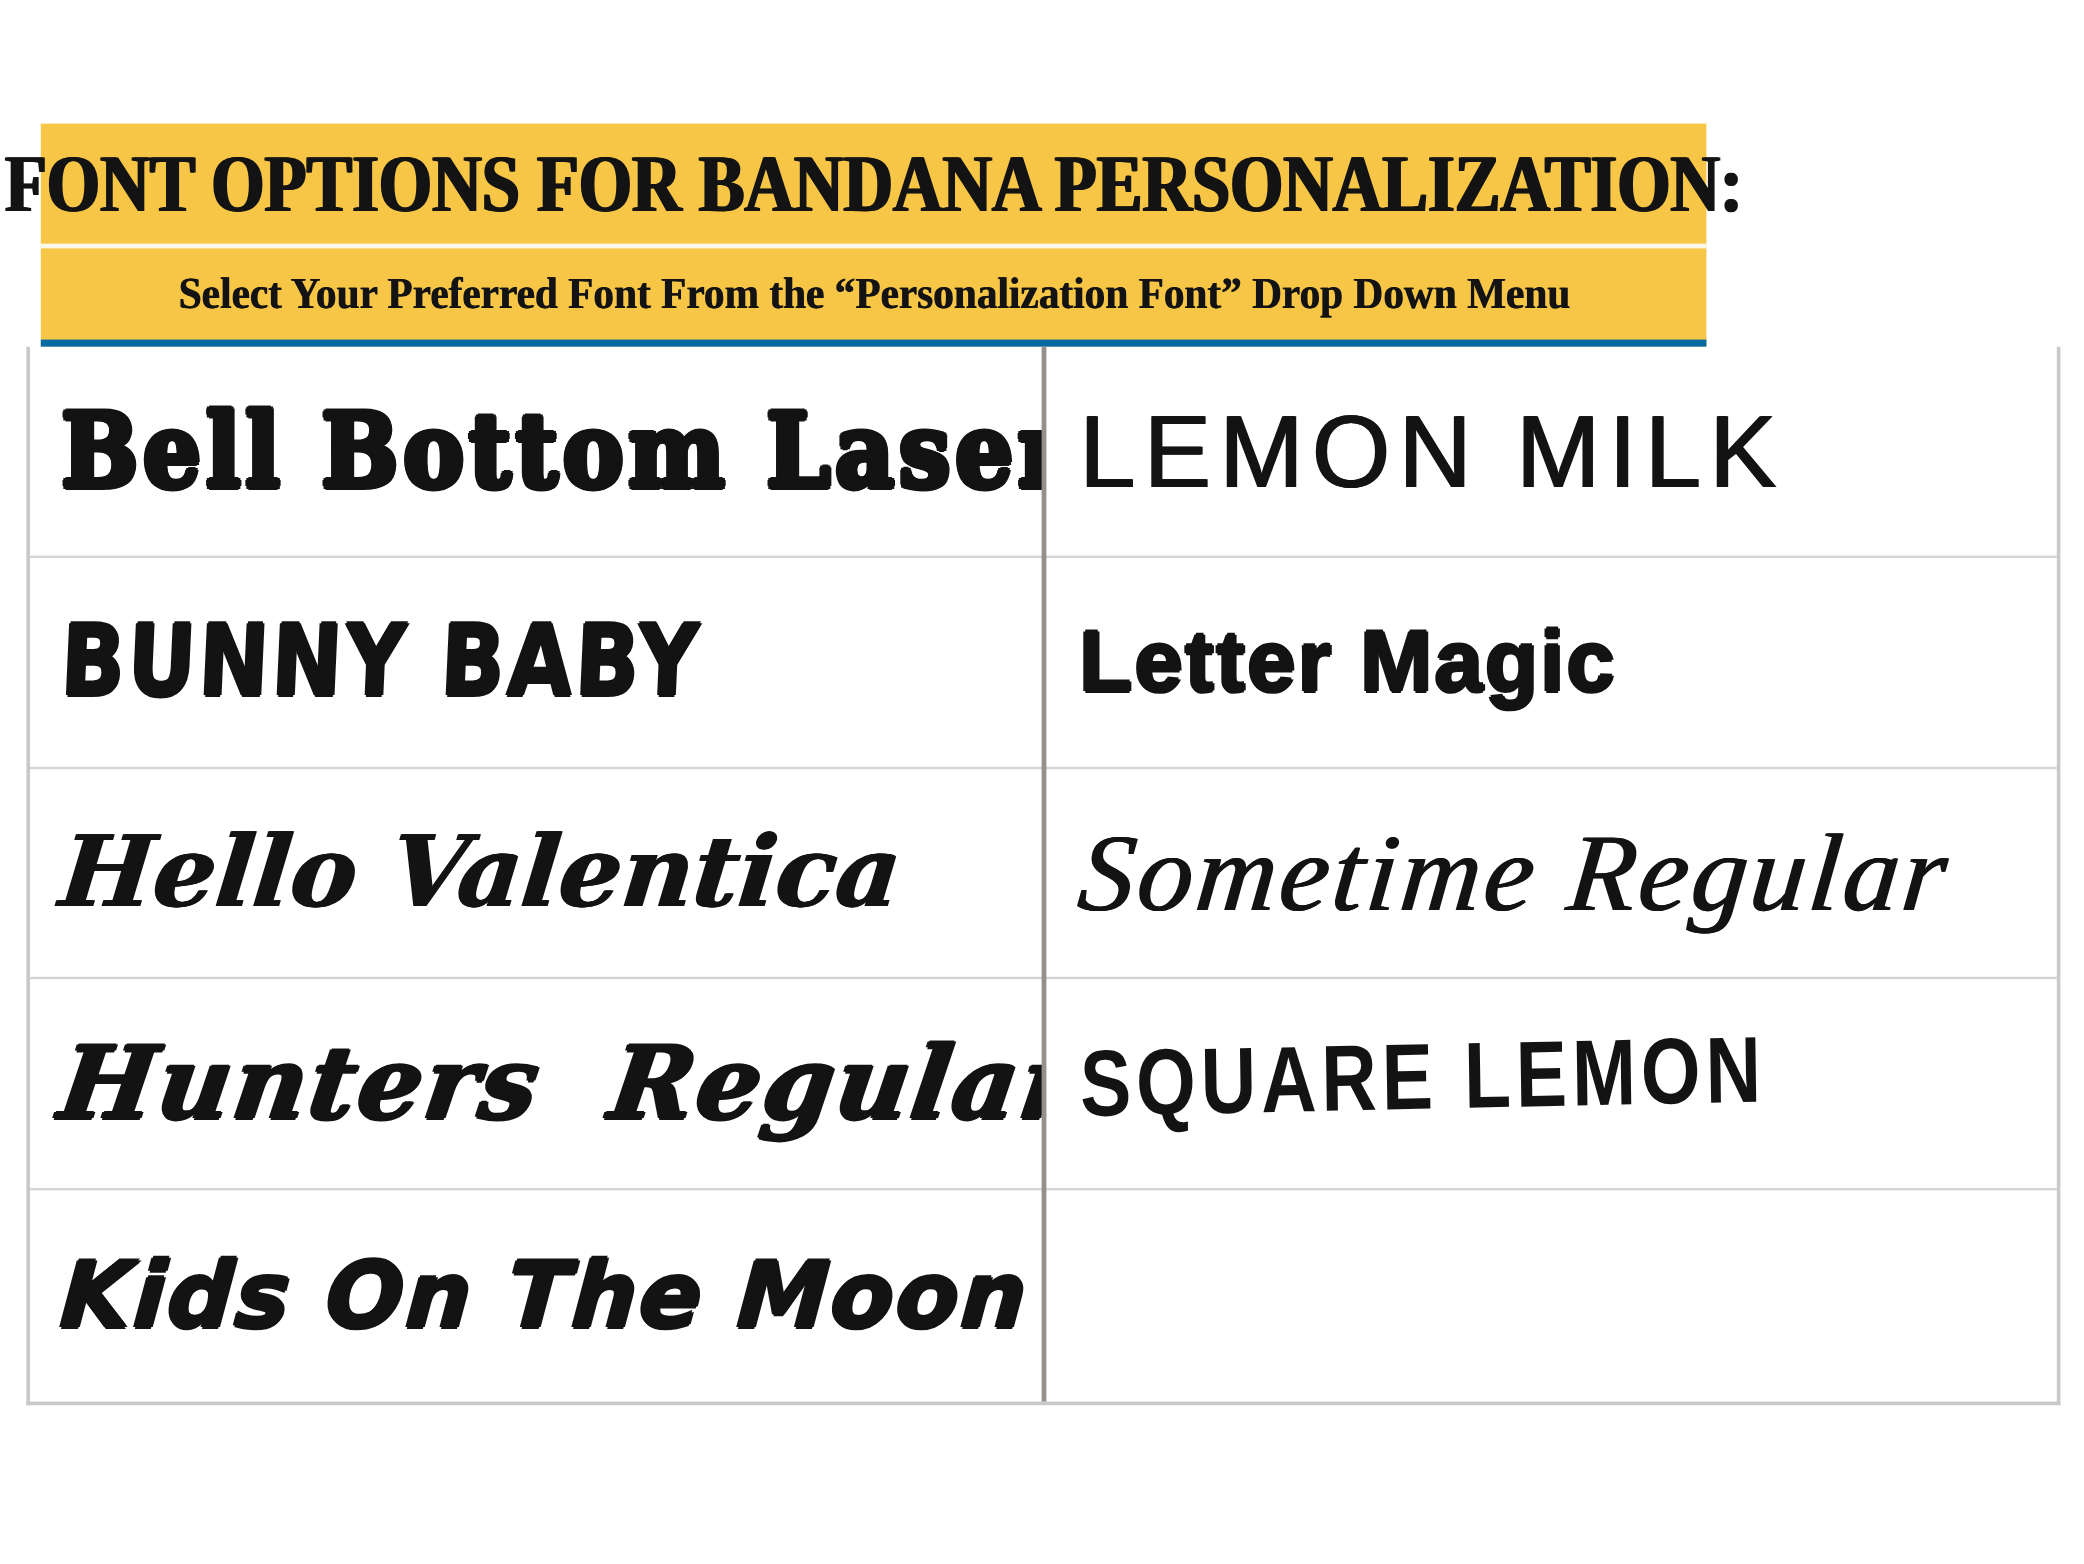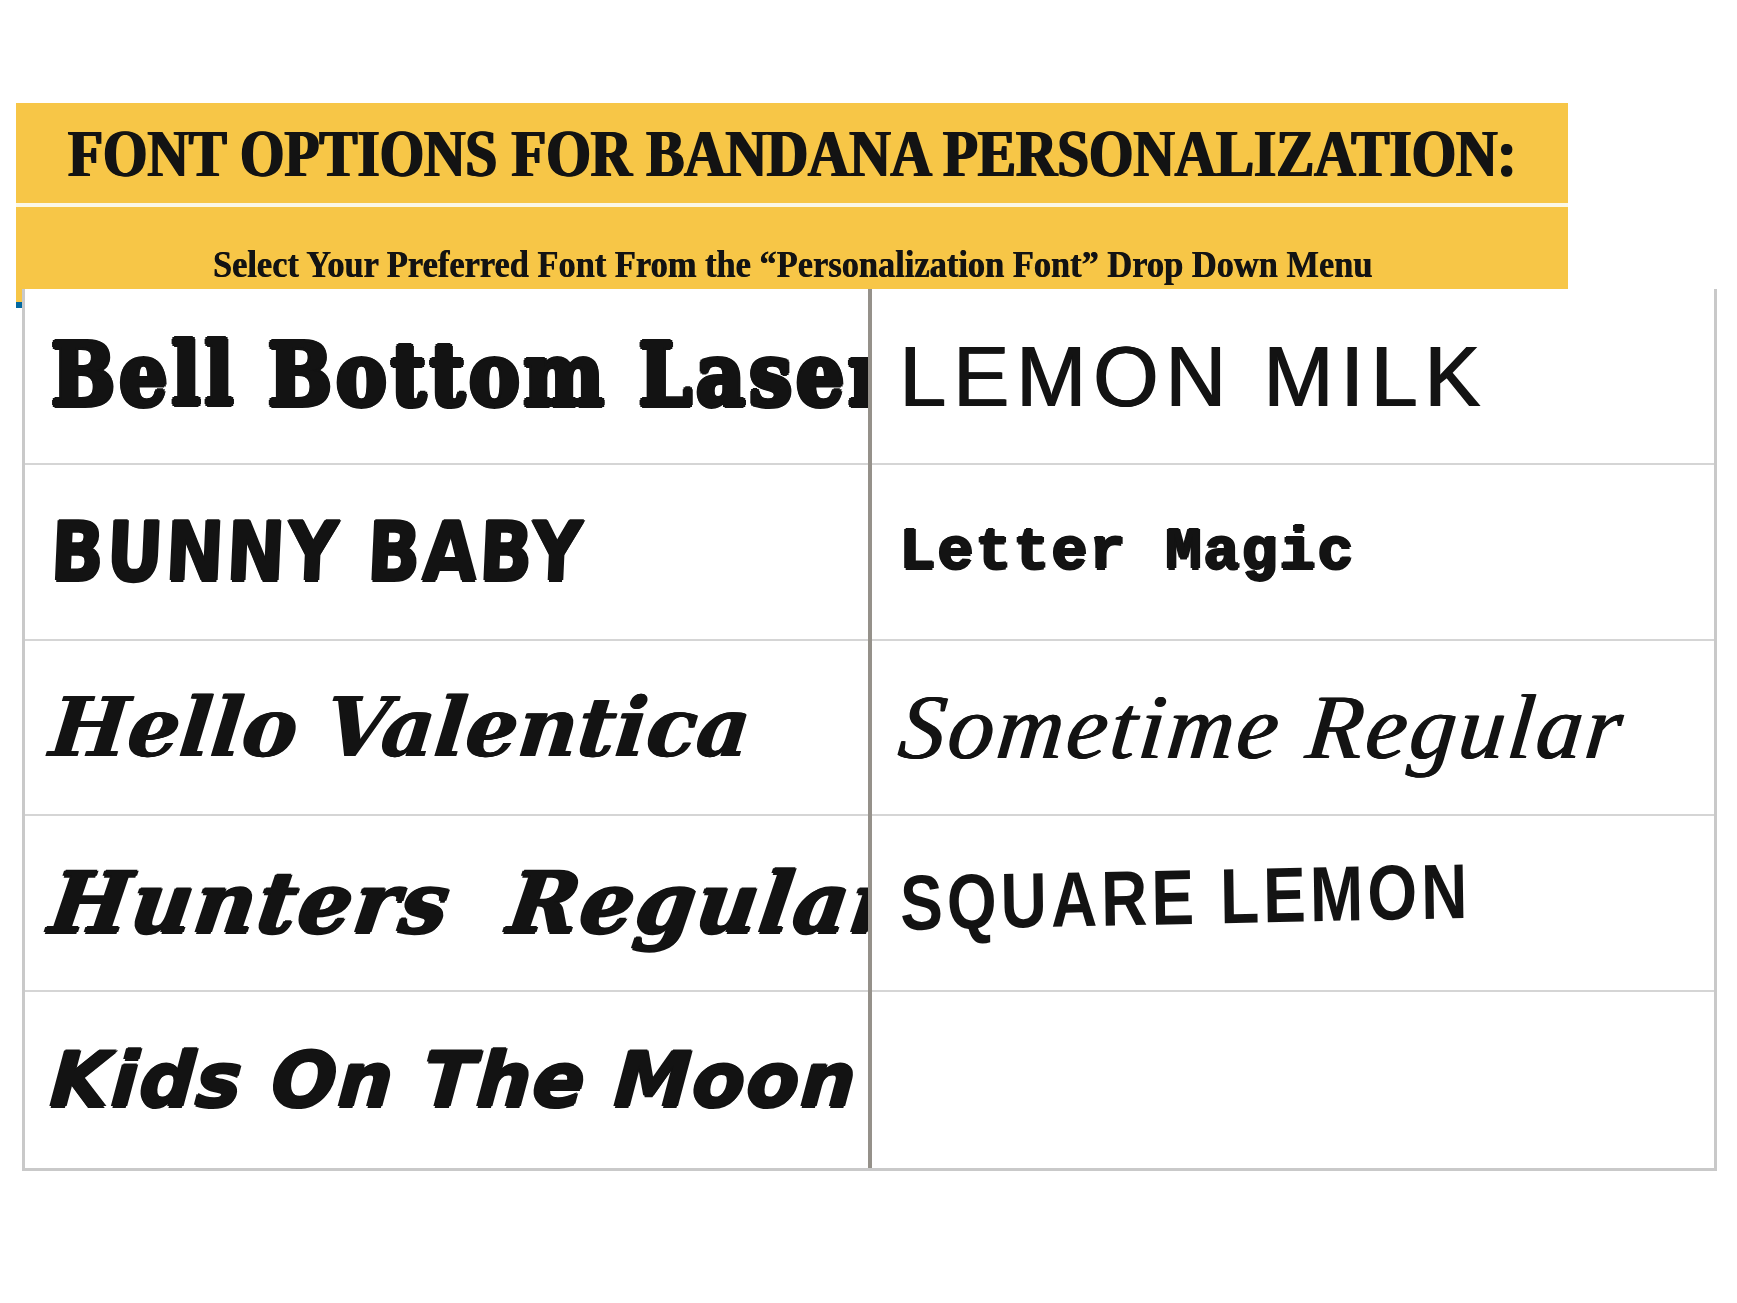--- a/index.html
+++ b/index.html
@@ -3,21 +3,21 @@
 <meta charset="utf-8">
 <style>
   * { margin:0; padding:0; box-sizing:border-box; }
   html,body { width:1737px; height:1303px; background:#ffffff; overflow:hidden; }
   body { font-family:"Liberation Serif", serif; color:#131313; }
 
   .page { position:relative; width:1737px; height:1303px; }
 
   
   .banner {
-    position:absolute; left:16px; top:103px; width:1552px;
+    position:absolute; left:34px; top:103px; width:1388px;
     background:#F7C647;
     border-bottom:6px solid #0369a1;
   }
   .banner-top {
     height:100px;
     display:flex; align-items:center; justify-content:center;
   }
   .banner-title {
     display:inline-block;
     font-family:"Liberation Serif", serif;
@@ -25,21 +25,21 @@
     font-size:68px;
     letter-spacing:0px;
     white-space:nowrap;
     transform:scaleX(0.84);
     transform-origin:center;
     text-shadow:1.5px 0 currentColor, -1px 0 currentColor;
   }
   .banner-divider { height:4px; background:#FBF8E8; }
   .banner-bottom {
     height:76px;
-    display:flex; align-items:center; justify-content:center;margin-top:19px;
+    display:flex; align-items:center; justify-content:center;
   }
   .banner-subtitle {
     display:inline-block;
     font-family:"Liberation Serif", serif;
     font-weight:bold;
     font-size:37px;
     white-space:nowrap;
     transform:scaleX(0.93);
     transform-origin:center;
     text-shadow:0.7px 0 currentColor;
@@ -88,21 +88,21 @@
   }
   .f-lemon-milk {
     font-family:"Liberation Sans", sans-serif; font-weight:normal; font-size:84px;
     letter-spacing:7px; transform:scaleY(1.02);
   }
   .f-bunny-baby {
     font-family:"DejaVu Sans", sans-serif; font-weight:bold; font-size:82px;
     letter-spacing:3px; transform:scaleX(0.85) skewX(-3deg); transform-origin:left center;
   }
   .f-letter-magic {
-    font-family:Liberation Mono, monospace; font-weight:bold; font-size:60px;
+    font-family:Liberation Sans, sans-serif; font-weight:bold; font-size:72px;
     letter-spacing:2px;
   }
   .f-hello-valentica {
     font-family:"DejaVu Serif", serif; font-weight:bold; font-style:italic; font-size:82px;
     transform:skewX(-6deg); transform-origin:left center;
   }
   .f-sometime-regular {
     font-family:"Liberation Serif", serif; font-style:italic; font-size:92px;
     letter-spacing:3px; transform:skewX(-6deg); transform-origin:left center;
   }

